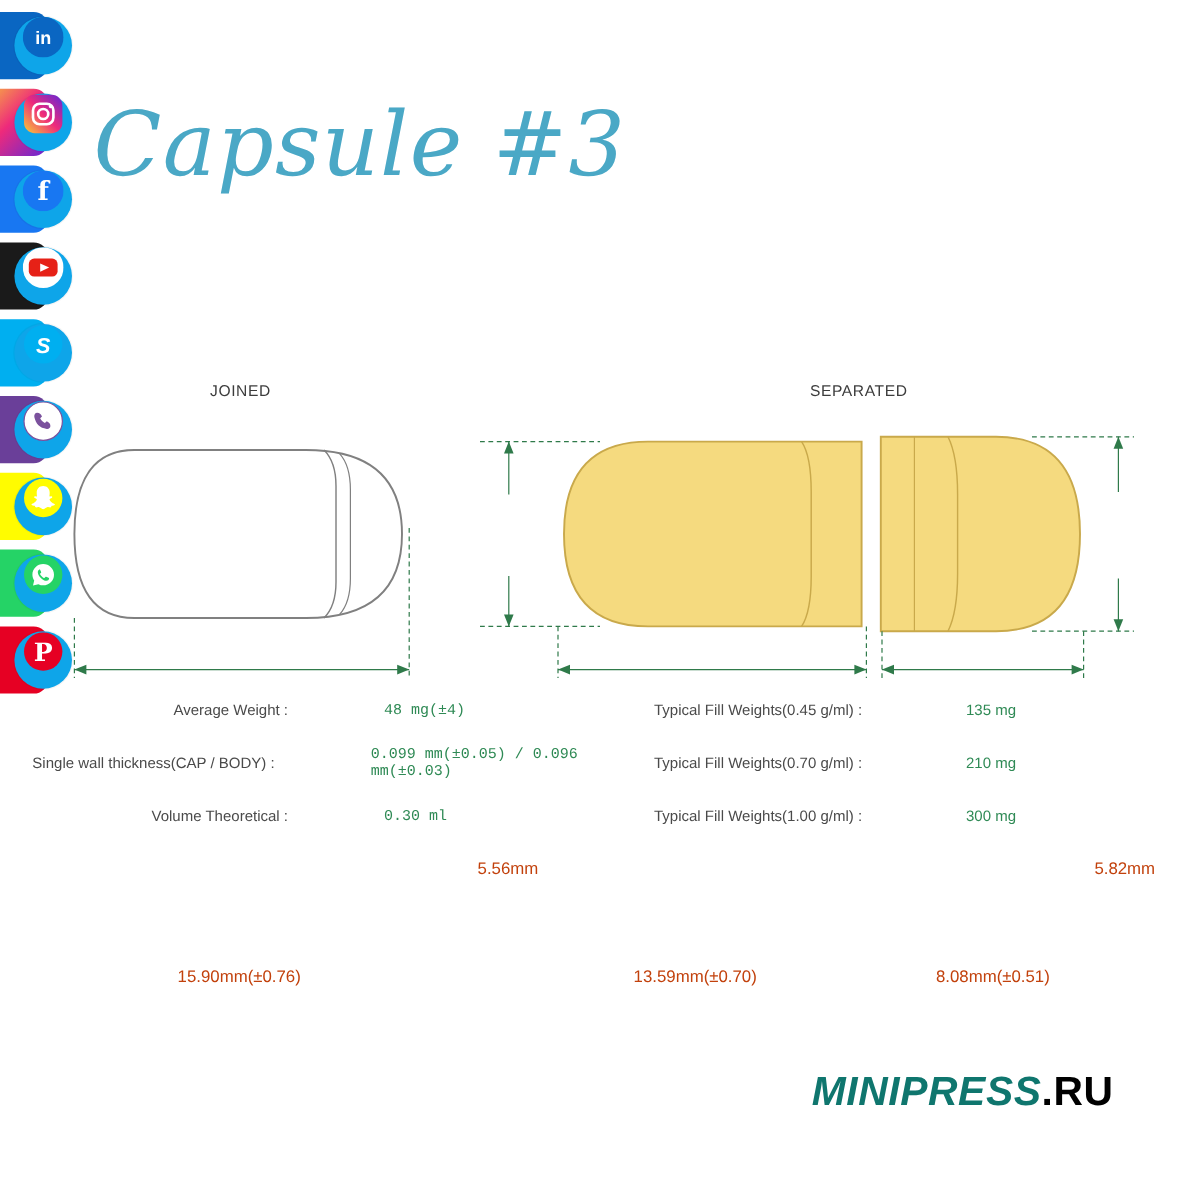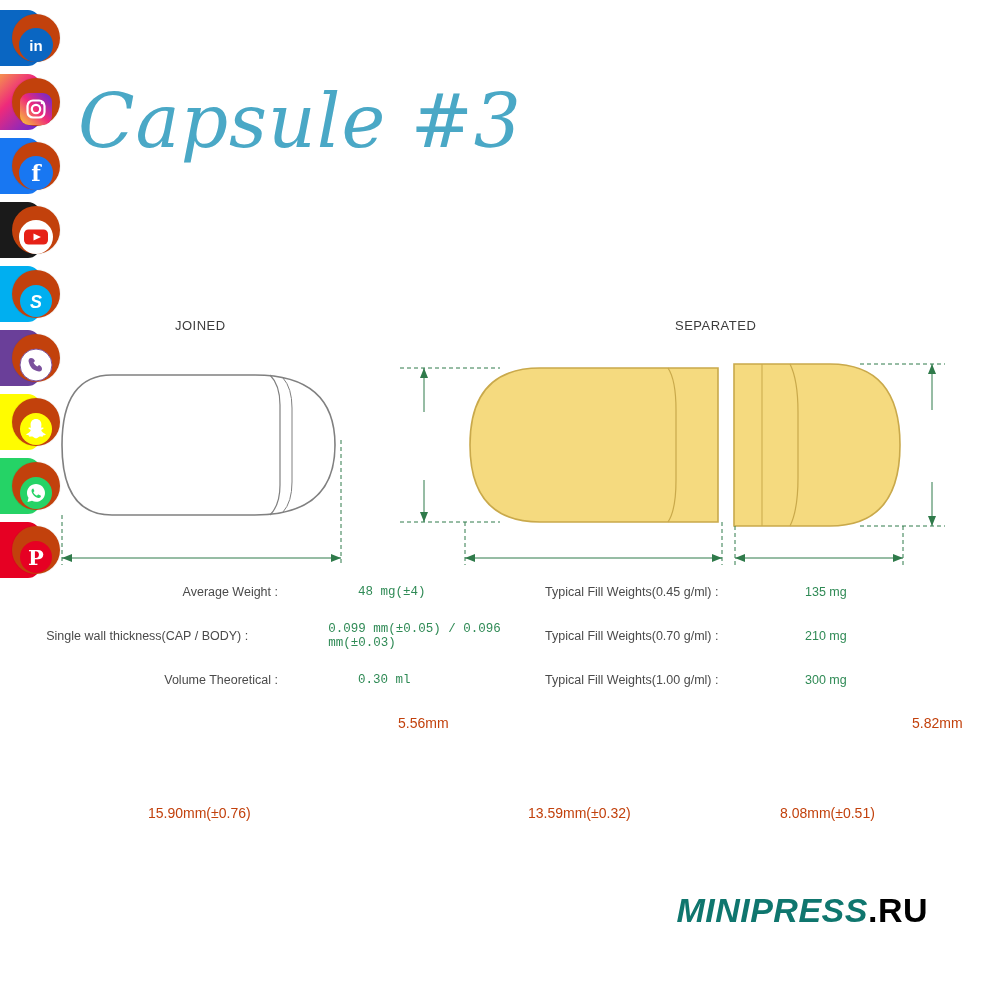--- a/index.html
+++ b/index.html
@@ -41,23 +41,23 @@
     height: 56px;
     border-radius: 12px;
   }
   .social-circle {
     position: absolute;
     left: 12px;
     top: 4px;
     width: 48px;
     height: 48px;
     border-radius: 50%;
-    background: #c2410c;
-    display: flex;
-    align-items: flex-end;
+    background: #0ea5e9;
+    display: flex;
+    align-items: flex-start;
     justify-content: center;
     box-shadow: 0 0 0 1px rgba(0,0,0,0.04);
   }
   .social-circle svg { display: block; }
 
   
   #page-title {
     position: absolute;
     left: 78px;
     top: 78px;
@@ -124,21 +124,21 @@
   }
   .spec-label {
     font-size: 12.5px;
     color: #4a4a4a;
     text-align: right;
   }
   .spec-value {
     font-size: 12.5px;
     color: #2f8a55;
   }
-  .left-label { width: 240px; padding-right: 0; padding-left: 38px; }
+  .left-label { width: 240px; padding-right: 0; }
   .left-value { padding-left: 80px; font-family: Liberation Mono, monospace; }
   .right-label { width: 200px; padding-left: 0; text-align: left; }
   .right-value { padding-left: 60px; }
 
   
   #watermark {
     position: absolute;
     right: 72px;
     bottom: 70px;
     font-size: 34px;
@@ -322,21 +322,21 @@
       <line x1="735" y1="176" x2="735" y2="215" stroke-dasharray="4,3"></line>
       <line x1="903" y1="176" x2="903" y2="215" stroke-dasharray="4,3"></line>
       <line x1="735" y1="208" x2="903" y2="208"></line>
       <polygon points="735,208 745,204 745,212" fill="#2f7a4a" stroke="none"></polygon>
       <polygon points="903,208 893,204 893,212" fill="#2f7a4a" stroke="none"></polygon>
     </g>
 
   </svg>
 
   <div class="dim-text" id="dim-joined-length">15.90mm(±0.76)</div>
-  <div class="dim-text" id="dim-body-length">13.59mm(±0.32)</div>
+  <div class="dim-text" id="dim-body-length">13.59mm(±0.70)</div>
   <div class="dim-text" id="dim-cap-length">8.08mm(±0.51)</div>
   <div class="dim-text" id="dim-body-diam">5.56mm</div>
   <div class="dim-text" id="dim-cap-diam">5.82mm</div>
 </div>
 
 <div id="spec-table">
 
   <div class="spec-row">
     <div class="spec-col-left">
       <div class="spec-label left-label">Average Weight :</div>

